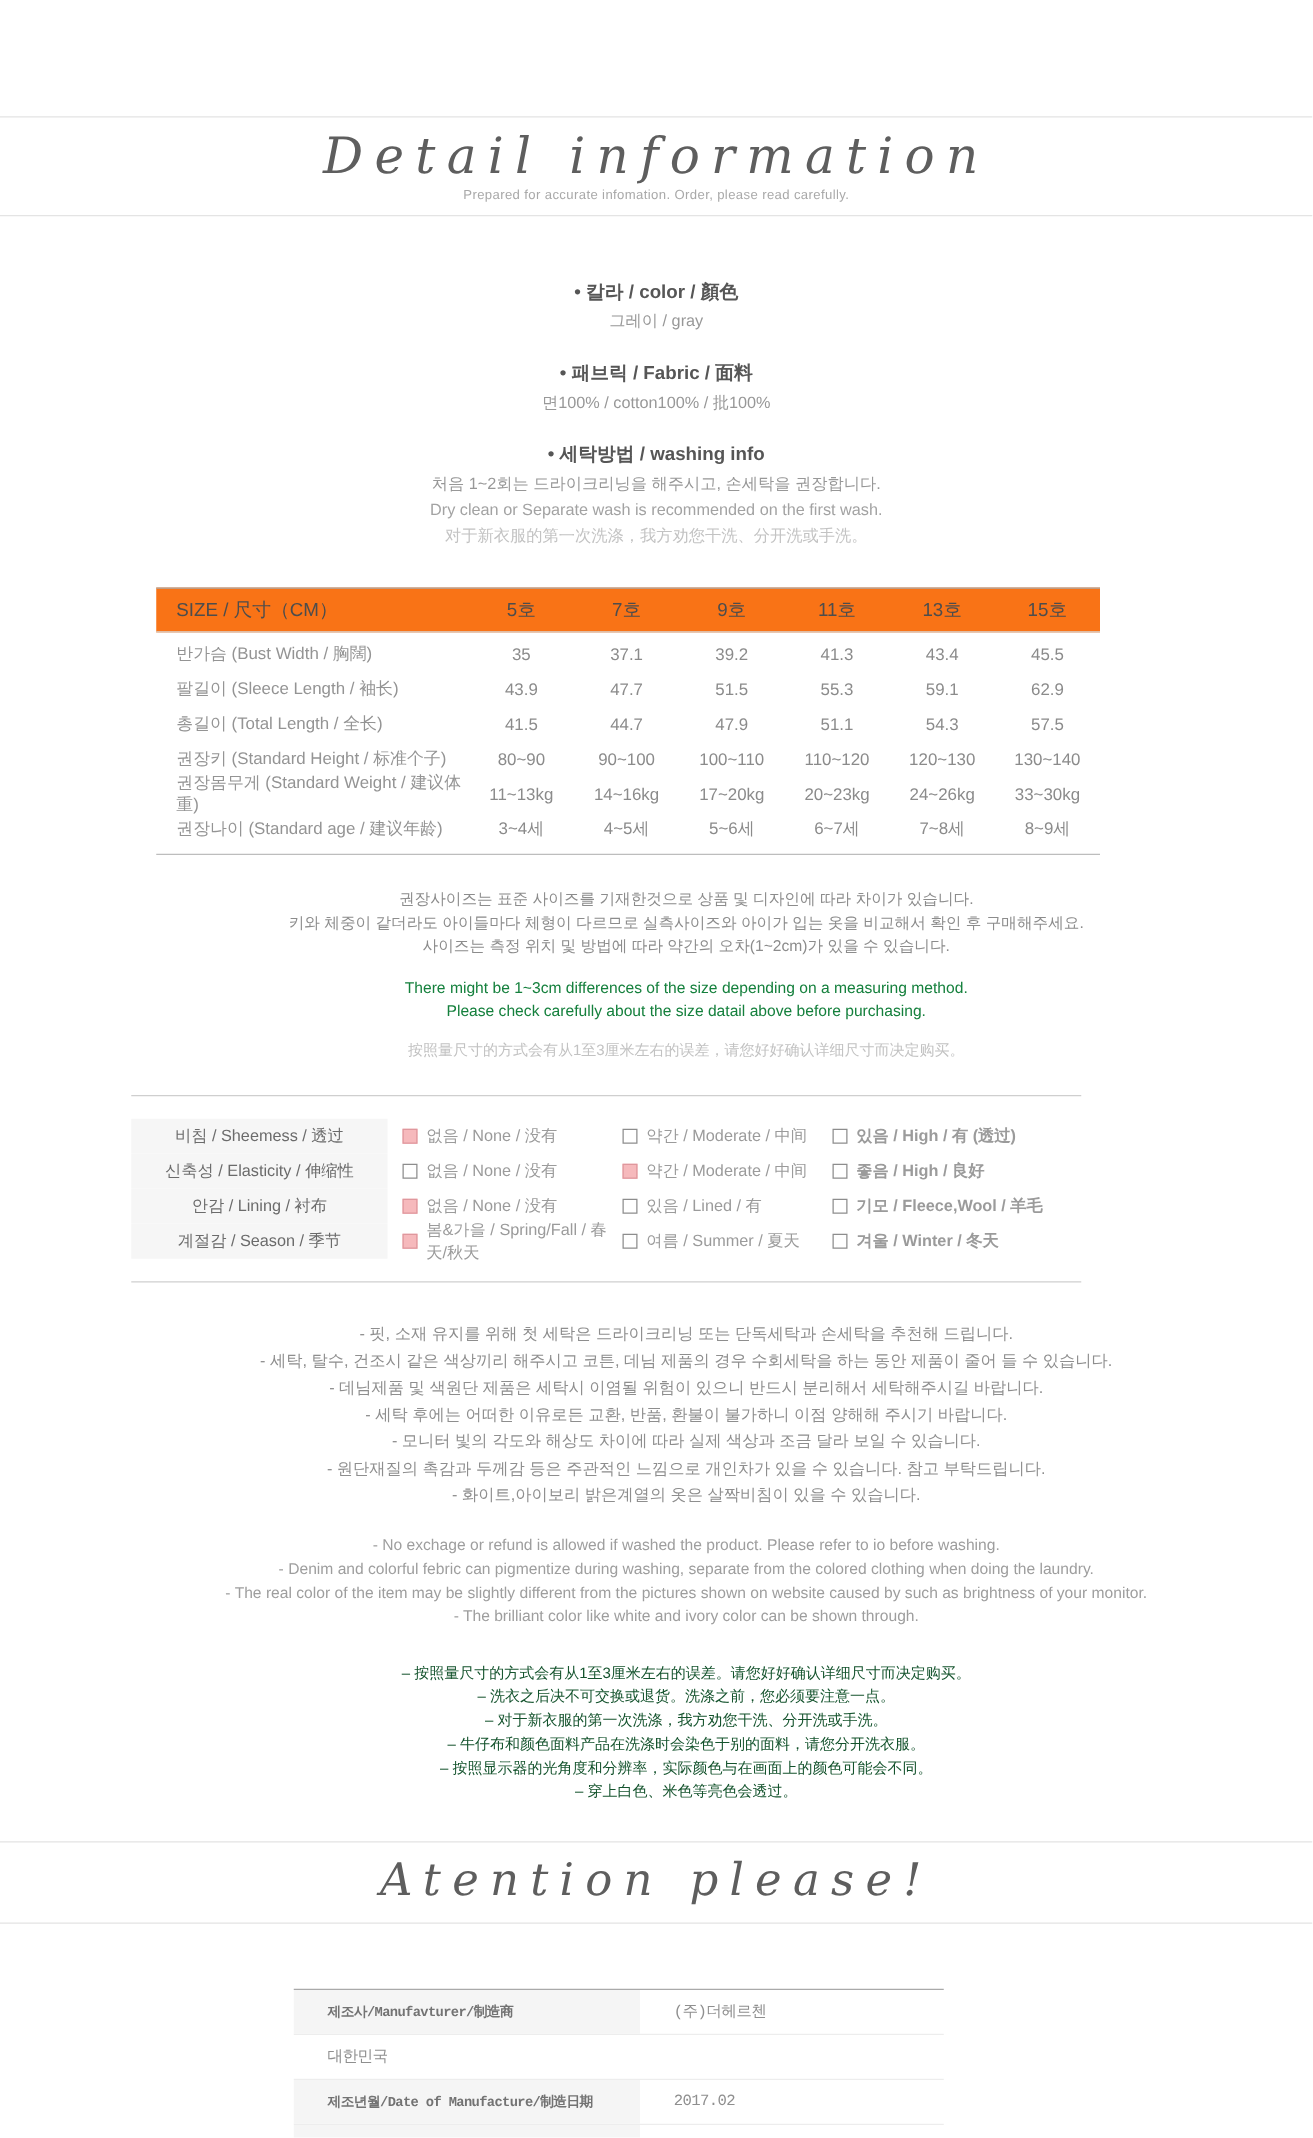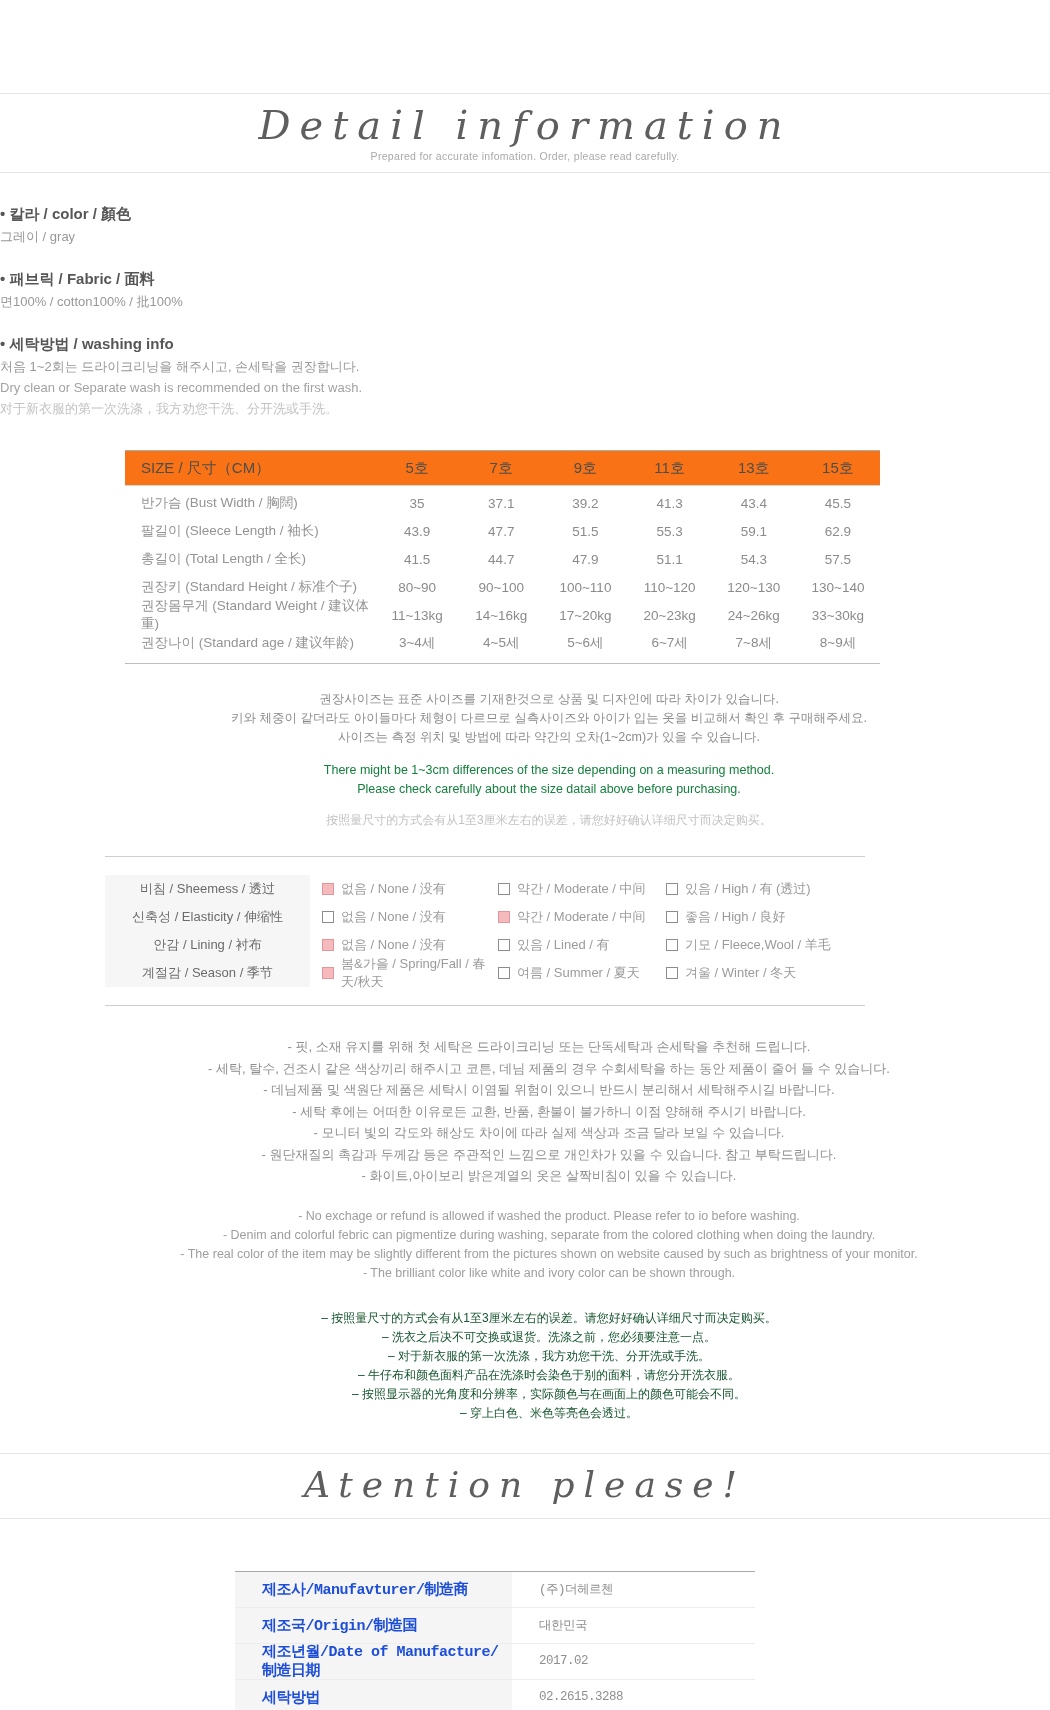--- a/index.html
+++ b/index.html
@@ -14,21 +14,21 @@
 
   
   .script-header { text-align:center; padding:8px 0 10px 0; }
   .script-title {
     font-family:"DejaVu Serif", serif; font-style:italic; font-weight:400;
     font-size:40px; letter-spacing:9px; color:#5e5e5e; line-height:46px;
   }
   .script-sub { font-size:10.5px; color:#a9a9a9; margin-top:2px; letter-spacing:0.3px; }
 
   
-  .info-block { margin-top:30px; }
+  .info-block { text-align:center; margin-top:50px; }
   .info-group { margin-bottom:22px; }
   .info-heading { font-size:15px; font-weight:bold; color:#565656; line-height:22px; }
   .info-value { font-size:13px; color:#989898; line-height:19px; margin-top:2px; }
   .info-value.cn { color:#c3c3c3; }
   .info-value.en { color:#a3a3a3; }
 
   
   .size-table { width:755px; margin:32px 0 0 125px; }
   .st-header {
     display:flex; align-items:center; height:36px;
@@ -57,42 +57,42 @@
   }
   .attr-row { display:flex; align-items:center; height:28px; }
   .attr-label {
     flex:0 0 205px; align-self:stretch; display:flex; align-items:center; justify-content:center;
     background:#f6f6f6; font-size:13px; color:#6b6b6b;
   }
   .attr-opts { flex:1; display:flex; align-items:center; }
   .attr-opt { display:flex; align-items:center; font-size:13px; color:#9b9b9b; }
   .attr-opt.c1 { width:188px; padding-left:12px; }
   .attr-opt.c2 { width:168px; }
-  .attr-opt.c3 { flex:1; }
+  .attr-opt.c3 { flex:1;font-weight:bold; }
   .checkbox {
     width:12px; height:12px; border:1px solid #8d8d8d; background:#fff;
     display:inline-block; margin-right:7px; flex:0 0 auto;
   }
   .checkbox.checked { background:#f6b9bc; border-color:#df979d; }
 
   
   .care-ko { margin-top:30px; font-size:13px; color:#8e8e8e; }
   .care-ko div { line-height:21.5px; }
   .care-en { margin-top:20px; font-size:12.5px; color:#9e9e9e; }
   .care-cn { margin-top:26px; font-size:12px; color:#14532d; }
 
   .rule-attention-top { margin-top:30px; }
 
   
   .mfr-table { width:520px; margin:52px 0 0 235px; border-top:1px solid #a9a9a9; }
   .mfr-row { display:flex; align-items:center; height:36px; border-bottom:1px solid #ededed; }
   .mfr-label {
     flex:0 0 277px; align-self:stretch; display:flex; align-items:center;
     background:#f5f5f5; padding-left:27px;
-    font-family:"Liberation Mono", monospace; font-size:15px; font-weight:bold; color:#1d4ed8;
+    font-family:"Liberation Mono", monospace; font-size:11px; font-weight:bold; color:#737373;
     letter-spacing:-0.5px;
   }
   .mfr-value {
     flex:1; padding-left:27px;
     font-family:"Liberation Mono", monospace; font-size:12.5px; color:#8f8f8f;
     letter-spacing:-0.5px;
   }
 </style>
 </head>
 <body>
@@ -304,21 +304,20 @@
   <div class="script-title" style="font-size:36px;">Atention please!</div>
 </div>
 <hr class="rule">
 
 <section class="mfr-table">
   <div class="mfr-row">
     <div class="mfr-label">제조사/Manufavturer/制造商</div>
     <div class="mfr-value">(주)더헤르첸</div>
   </div>
   <div class="mfr-row">
-    <div class="mfr-label">제조국/Origin/制造国</div>
     <div class="mfr-value">대한민국</div>
   </div>
   <div class="mfr-row">
     <div class="mfr-label">제조년월/Date of Manufacture/制造日期</div>
     <div class="mfr-value">2017.02</div>
   </div>
   <div class="mfr-row">
     <div class="mfr-label">세탁방법</div>
     <div class="mfr-value">02.2615.3288</div>
   </div>

